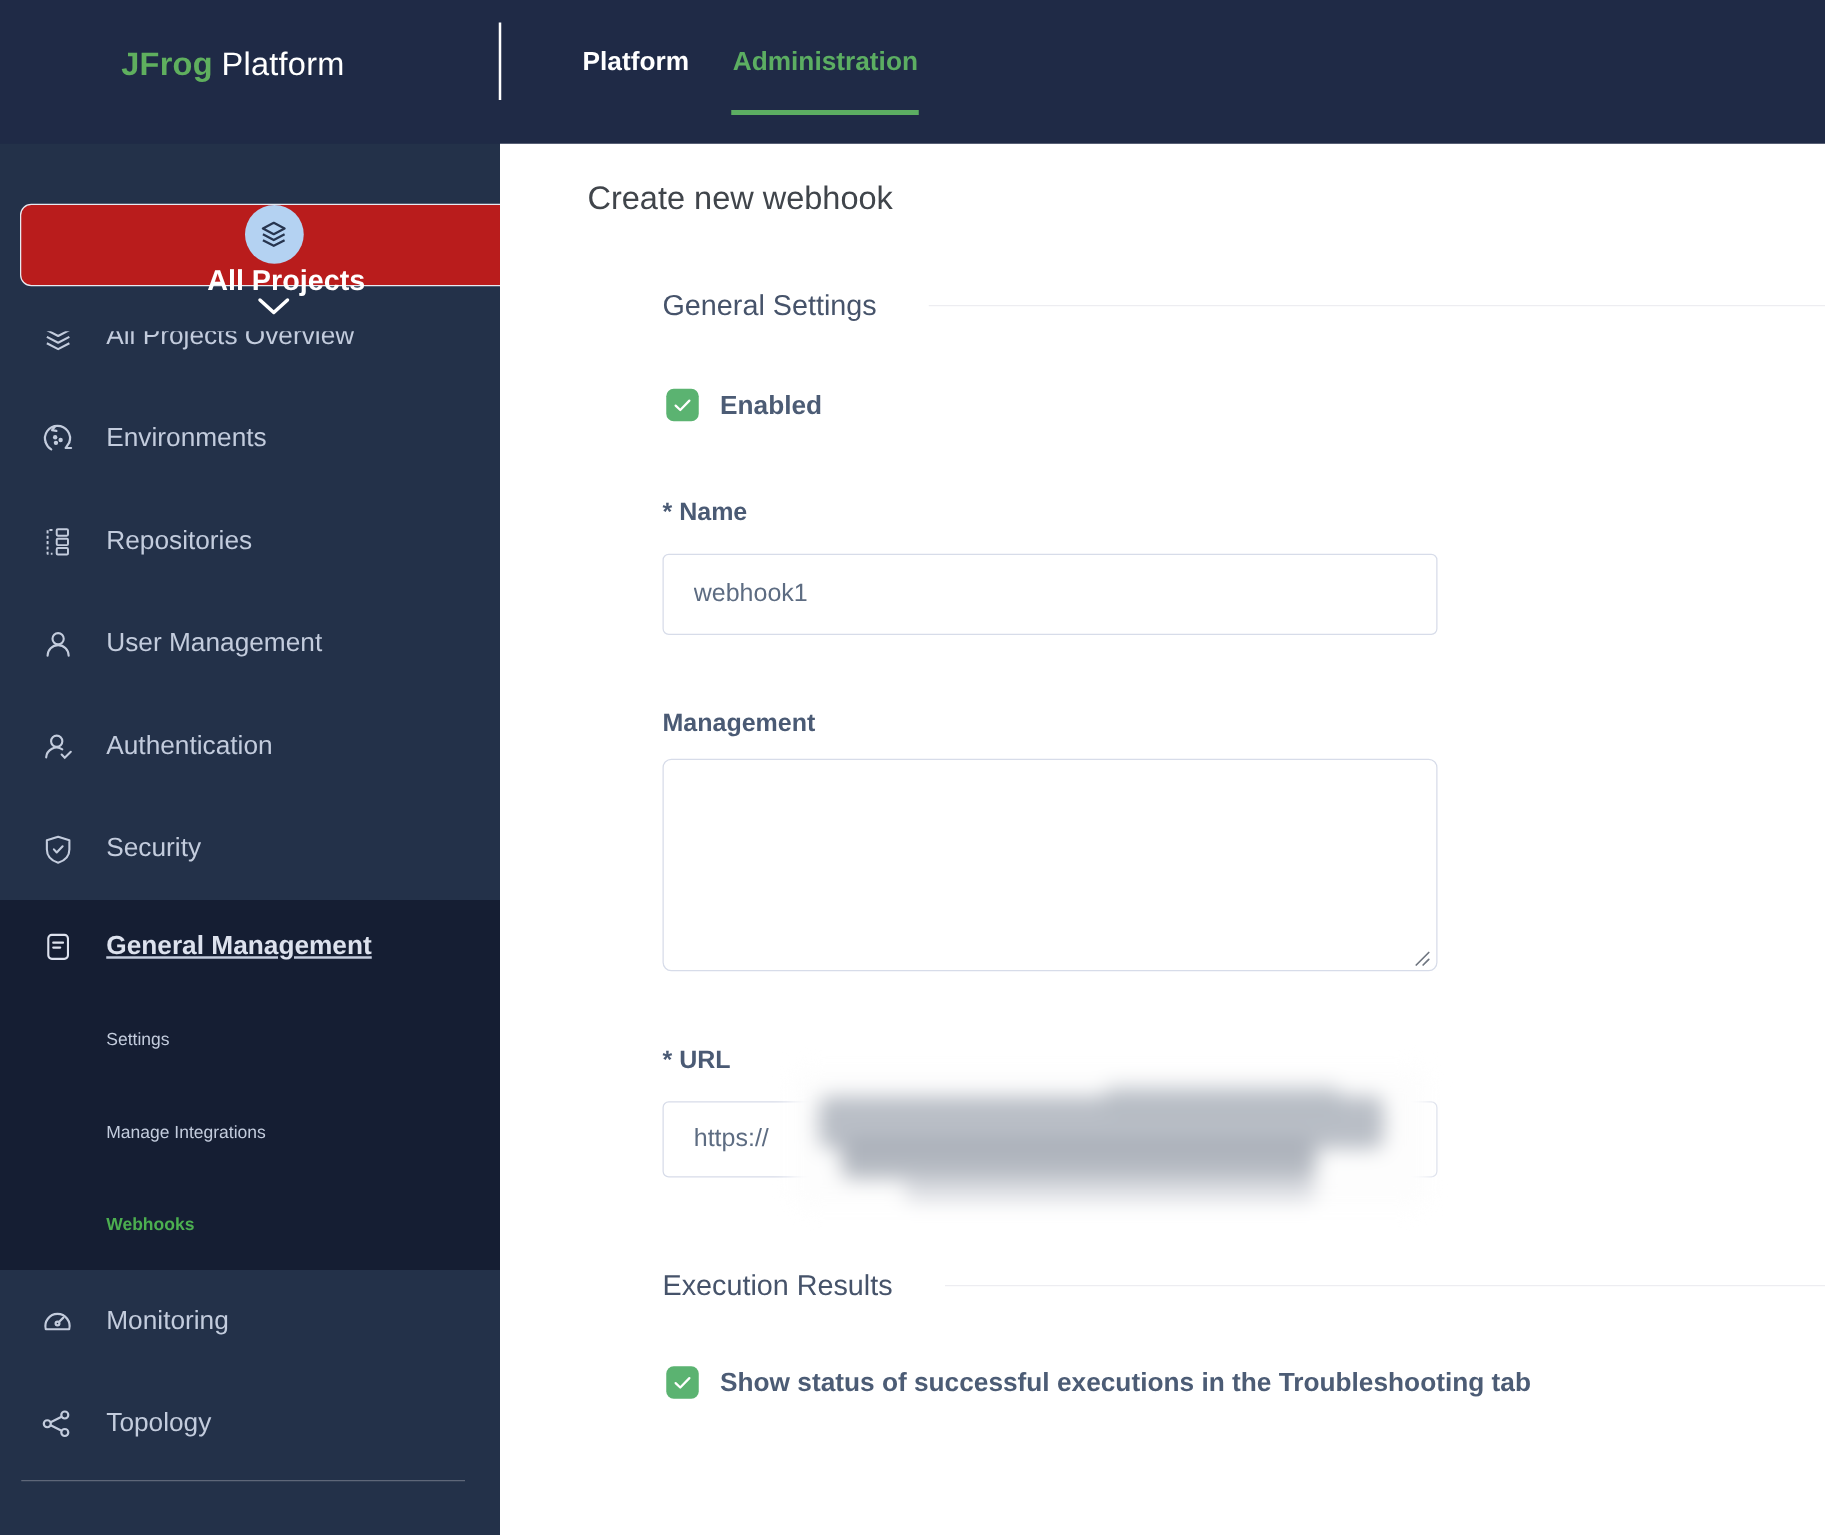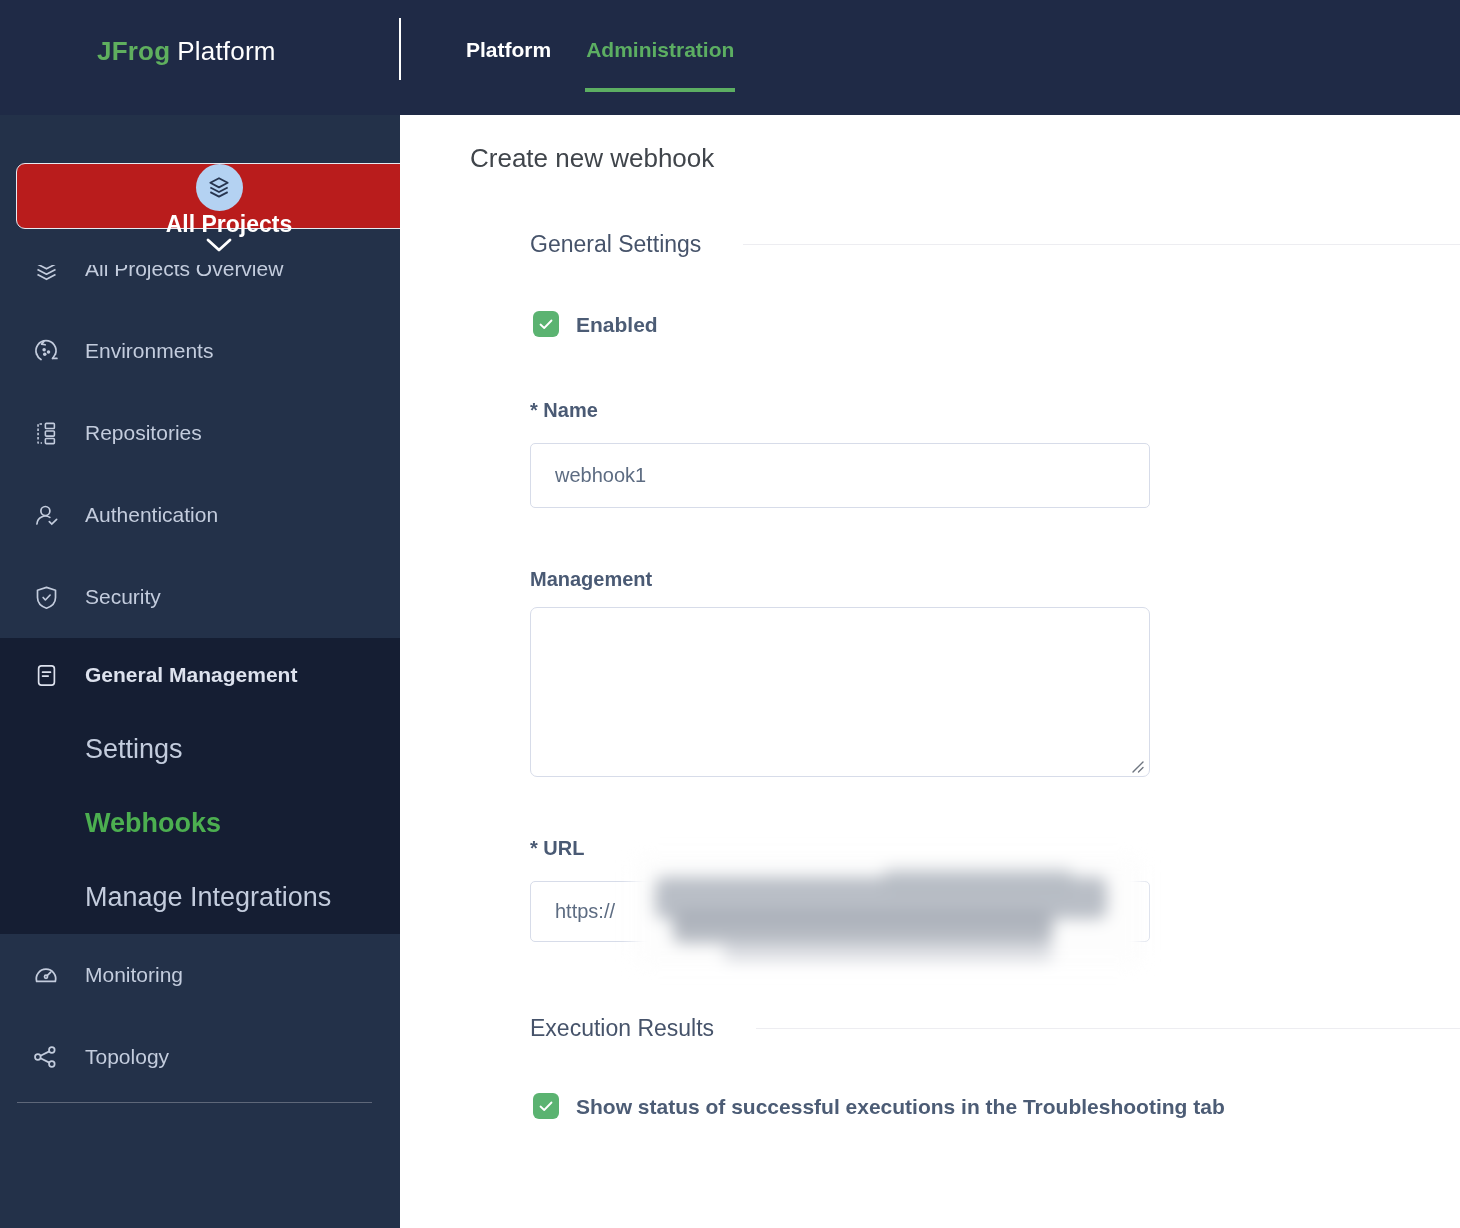--- a/index.html
+++ b/index.html
@@ -21,23 +21,23 @@
   .sidebar { position:absolute; top:115px; left:0; width:400px; height:1113px; background:#233149; overflow:hidden; }
   .proj-btn { position:absolute; top:48px; left:16px; width:415px; height:66px; background:#b91c1c; border:1px solid #e7eaf1; border-radius:9px; display:flex; align-items:center; padding:0 22px 0 13px; cursor:pointer;flex-direction:column; }
   .proj-circle { width:47px; height:47px; border-radius:50%; background:#b4d2f2; display:flex; align-items:center; justify-content:center; flex:0 0 auto; }
   .proj-label { color:#ffffff; font-size:23px; font-weight:700; margin-left:20px; flex:1; }
   .menu-clip { position:absolute; top:150px; left:0; right:0; bottom:0; overflow:hidden; }
   .menu-item { height:82px; display:flex; align-items:center; padding-left:30px; color:#c3ccdd; font-size:21px; cursor:pointer; }
   .menu-item .mi-icon { width:32px; display:flex; justify-content:center; flex:0 0 auto; }
   .menu-item .mi-label { margin-left:23px; }
   .menu-item.clipped { margin-top:-37px; }
   .gm-section { background:#151e33; }
-  .gm-section .menu-item { height:74px; }
+  .gm-section .menu-item { height:74px;text-decoration:underline; }
   .gm-section .menu-item.parent .mi-label { color:#dde2ee; font-weight:700; }
-  .sub-item { height:74px; display:flex; align-items:center; padding-left:85px; color:#c3ccdd; font-size:27px; cursor:pointer; }
+  .sub-item { height:74px; display:flex; align-items:center; padding-left:85px; color:#c3ccdd; font-size:14px; cursor:pointer; }
   .sub-item.active { color:#4caf50; font-weight:700; }
   .side-divider { margin:4px 28px 0 17px; height:0; border-top:1.5px solid #5e6779; }
 
   
   .main { position:absolute; top:115px; left:400px; width:1060px; height:1113px; background:#fff; }
   .page-title { position:absolute; left:70px; top:28px; font-size:26px; color:#40454b; }
   .content { position:absolute; left:130px; top:0; width:930px; height:1113px; }
 
   .section-header { position:absolute; left:0; right:-2px; display:flex; align-items:center; gap:42px; }
   .section-header .sh-text { font-size:23px; color:#46536a; white-space:nowrap; }
@@ -146,20 +146,29 @@
           <svg width="27" height="27" viewBox="0 0 24 24" fill="none" stroke="#c3ccdd" stroke-width="1.4" stroke-linejoin="round">
             <path d="M8 3.5 H4.5 V20.5 H8" stroke-dasharray="2.2 1.6"></path>
             <rect x="11" y="3" width="8" height="4.6" rx="0.8"></rect>
             <rect x="11" y="9.7" width="8" height="4.6" rx="0.8"></rect>
             <rect x="11" y="16.4" width="8" height="4.6" rx="0.8"></rect>
           </svg>
         </span>
         <span class="mi-label">Repositories</span>
       </div>
 
+      <div class="menu-item">
+        <span class="mi-icon">
+          <svg width="27" height="27" viewBox="0 0 24 24" fill="none" stroke="#c3ccdd" stroke-width="1.5" stroke-linecap="round">
+            <circle cx="12" cy="8" r="4"></circle>
+            <path d="M4.5 20 a7.5 7.5 0 0 1 15 0"></path>
+          </svg>
+        </span>
+        <span class="mi-label">User Management</span>
+      </div>
 
       <div class="menu-item">
         <span class="mi-icon">
           <svg width="27" height="27" viewBox="0 0 24 24" fill="none" stroke="#c3ccdd" stroke-width="1.5" stroke-linecap="round">
             <circle cx="11" cy="8" r="4"></circle>
             <path d="M3.5 19.5 a7.5 7.5 0 0 1 11.5 -5.8"></path>
             <path d="M14.5 17.5 l2.2 2.2 L21 15.5"></path>
           </svg>
         </span>
         <span class="mi-label">Authentication</span>
@@ -179,22 +188,22 @@
         <div class="menu-item parent">
           <span class="mi-icon">
             <svg width="27" height="27" viewBox="0 0 24 24" fill="none" stroke="#dde2ee" stroke-width="1.5" stroke-linecap="round">
               <rect x="5" y="3.5" width="14" height="17" rx="2.5"></rect>
               <path d="M8.5 9 h7 M8.5 12.5 h5"></path>
             </svg>
           </span>
           <span class="mi-label">General Management</span>
         </div>
         <div class="sub-item">Settings</div>
+        <div class="sub-item">Manage Integrations</div>
         <div class="sub-item active">Webhooks</div>
-        <div class="sub-item">Manage Integrations</div>
       </div>
 
       <div class="menu-item">
         <span class="mi-icon">
           <svg width="28" height="28" viewBox="0 0 24 24" fill="none" stroke="#c3ccdd" stroke-width="1.5" stroke-linecap="round">
             <path d="M4 17.5 a8.3 8.3 0 1 1 16 0 Z" stroke-linejoin="round"></path>
             <circle cx="12" cy="13.5" r="1.3"></circle>
             <path d="M13 12.5 l3-3"></path>
           </svg>
         </span>

